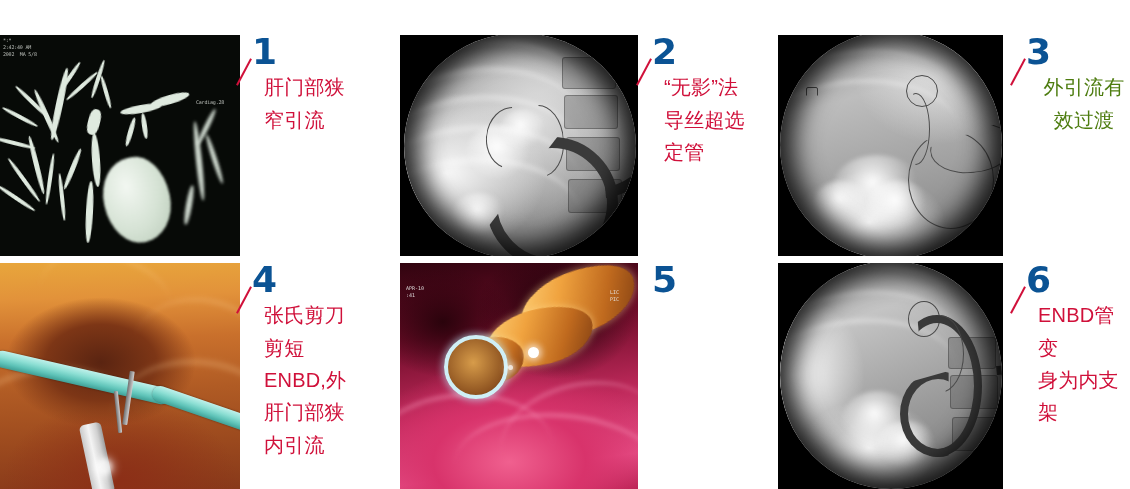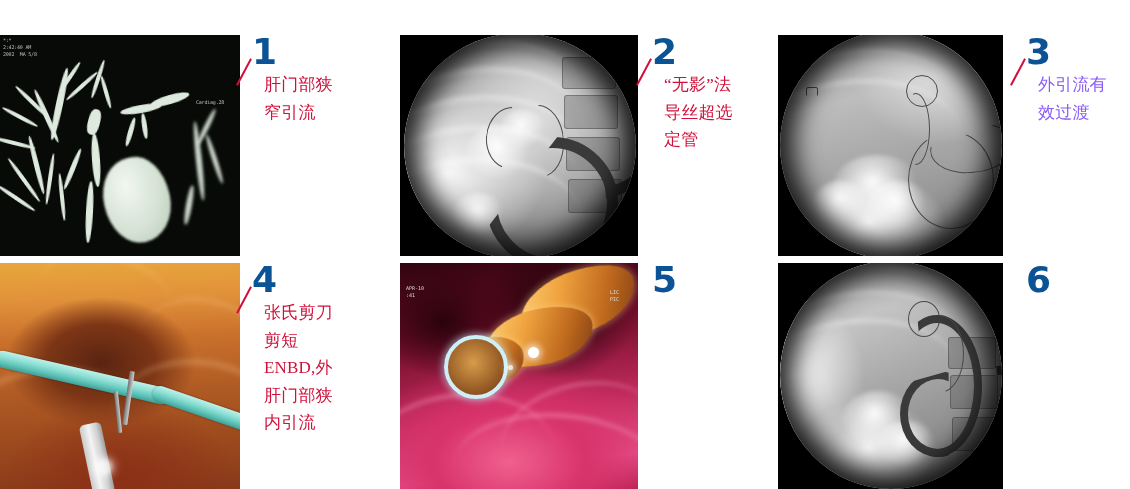--- a/index.html
+++ b/index.html
@@ -54,24 +54,24 @@
   .caption-slash {
     position: absolute;
     left: -9px;
     top: -14px;
     width: 2px;
     height: 30px;
     transform: rotate(28deg);
     transform-origin: 50% 50%;
   }
   .caption-text {
-    font-size: 17px;
+    font-size: 20px;
     line-height: 1.62;
     white-space: pre-line;
-    font-family: Liberation Serif, serif;
+    font-family: Liberation Sans, sans-serif;
     letter-spacing: 0.2px;
   }
 
   
   .img-canvas { position:absolute; inset:0; }
 
   
   .mrcp-bg { background:#070a07; }
   .mrcp-overlay-text {
     position:absolute; color:#d8dcd6; font-size:5px; line-height:1.35;
@@ -348,21 +348,21 @@
                 clip-path: polygon(0% 0%, 100% 0%, 100% 60%, 0% 60%);"></div>
           <div class="vignette"></div>
         </div>
       </div>
     </div>
 
     <div class="panel-caption" style="left:248px; width:104px;">
       <div class="caption-num" style="color:#0b5394;">3</div>
       <div class="caption-body">
         <span class="caption-slash" style="background:#d0103a;"></span>
-        <div class="caption-text" style="color:#8b5cf6;">外引流有
+        <div class="caption-text" style="color:#4d7c0f;text-align:center;">外引流有
 效过渡</div>
       </div>
     </div>
   </div>
 
   <div class="panel" style="left:0px; top:263px; width:380px; height:226px;">
 
     <div class="panel-figure" style="width:240px; height:226px;">
       <div class="img-canvas endo4">
         <div class="fold" style="left:-30px; top:-18px; width:200px; height:90px; transform:rotate(6deg);"></div>
@@ -452,16 +452,22 @@
 
           <div class="wire" style="left:136px; top:54px; width:46px; height:76px; border-width:1.2px;
                 clip-path: polygon(52% 0%, 100% 0%, 100% 100%, 62% 100%);"></div>
           <div class="vignette"></div>
         </div>
       </div>
     </div>
 
     <div class="panel-caption" style="left:248px; width:104px;">
       <div class="caption-num" style="color:#0b5394;">6</div>
+      <div class="caption-body">
+        <span class="caption-slash" style="background:#d0103a;"></span>
+        <div class="caption-text" style="color:#d0103a;">ENBD管变
+身为内支
+架</div>
+      </div>
     </div>
   </div>
 
 </div>
 
 </body></html>

